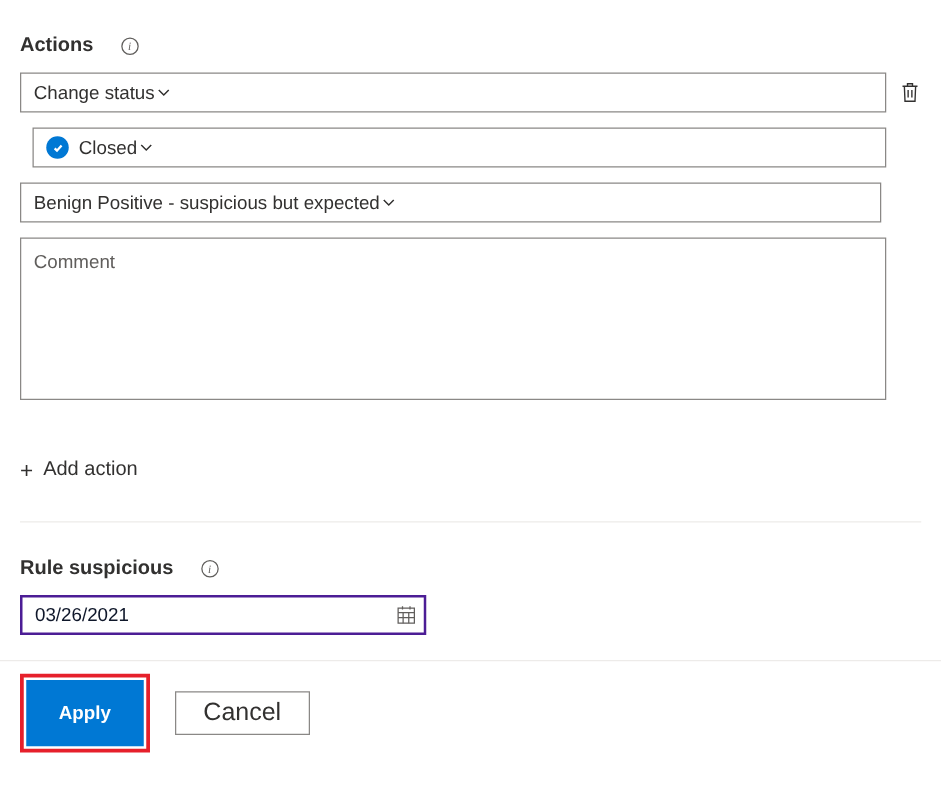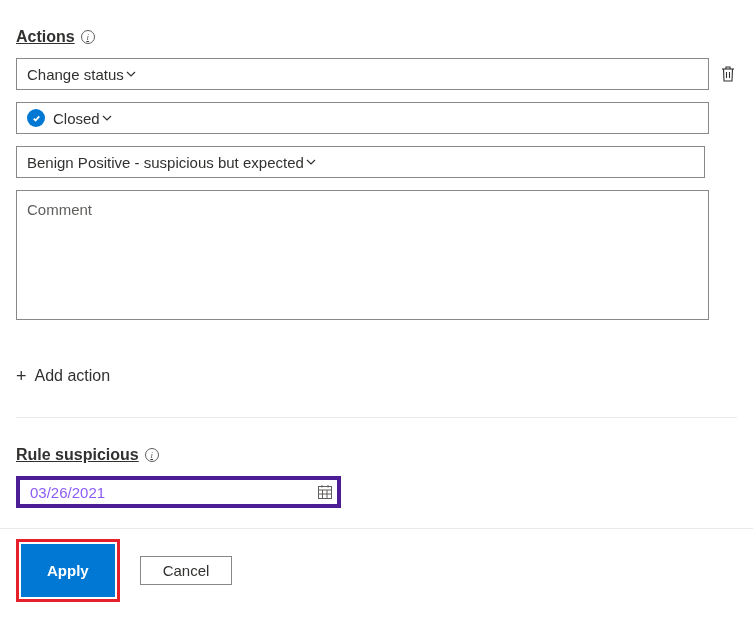--- a/index.html
+++ b/index.html
@@ -14,23 +14,22 @@
       background: #ffffff;
       padding: 28px 16px 0 16px;
       width: 753px;
     }
     .section-label {
       font-size: 16px;
       font-weight: 600;
       color: #323130;
       display: flex;
       align-items: center;
-      gap: 6px;
+      gap: 22px;
       margin-bottom: 12px;
-      text-decoration: underline;
     }
     .info-icon {
       display: inline-flex;
       width: 14px;
       height: 14px;
       border: 1px solid #605e5c;
       border-radius: 50%;
       align-items: center;
       justify-content: center;
       font-size: 9px;
@@ -128,25 +127,25 @@
       gap: 10px;
       margin-bottom: 20px;
     }
     .date-input-wrap {
       position: relative;
       width: 325px;
     }
     .date-input {
       width: 100%;
       height: 32px;
-      border: 4px solid #4c1d95;
+      border: 2px solid #4c1d95;
       padding: 0 36px 0 10px;
       font-family: inherit;
       font-size: 15px;
-      color: #8b5cf6;
+      color: #0f172a;
     }
     .calendar-icon {
       position: absolute;
       right: 8px;
       top: 50%;
       transform: translateY(-50%);
       width: 16px;
       height: 16px;
       pointer-events: none;
       color: #605e5c;
@@ -184,21 +183,21 @@
       font-weight: 600;
       font-size: 15px;
       padding: 18px 26px;
       cursor: pointer;
       font-family: inherit;
     }
     .btn-cancel {
       background: #ffffff;
       color: #323130;
       border: 1px solid #8a8886;
-      font-size: 15px;
+      font-size: 20px;
       padding: 5px 22px;
       cursor: pointer;
       font-family: inherit;
     }
   </style>
 </head>
 <body>
 
 <div>
   <div class="section-label">
@@ -219,21 +218,21 @@
       <svg viewBox="0 0 16 18" width="16" height="18" fill="none" stroke="#323130" stroke-width="1.1">
         <path d="M2 4 L14 4"></path>
         <path d="M6 4 L6 2 L10 2 L10 4"></path>
         <path d="M3.5 4 L4 16 L12 16 L12.5 4"></path>
         <path d="M6.5 7 L6.5 13"></path>
         <path d="M9.5 7 L9.5 13"></path>
       </svg>
     </span>
   </div>
 
-  <div class="dropdown-row" style="margin-right:28px;">
+  <div class="dropdown-row" style="margin-right:28px;margin-left:10px;">
     <div class="dropdown">
       <span class="dropdown-content">
         <span class="check-circle">
           <svg viewBox="0 0 12 12" width="11" height="11" fill="none" stroke="#ffffff" stroke-width="2">
               <path d="M3 6.2 L5 8.2 L9 3.8"></path>
             </svg>
         </span>
         <span>Closed</span>
       </span>
       <span class="chevron-down">

